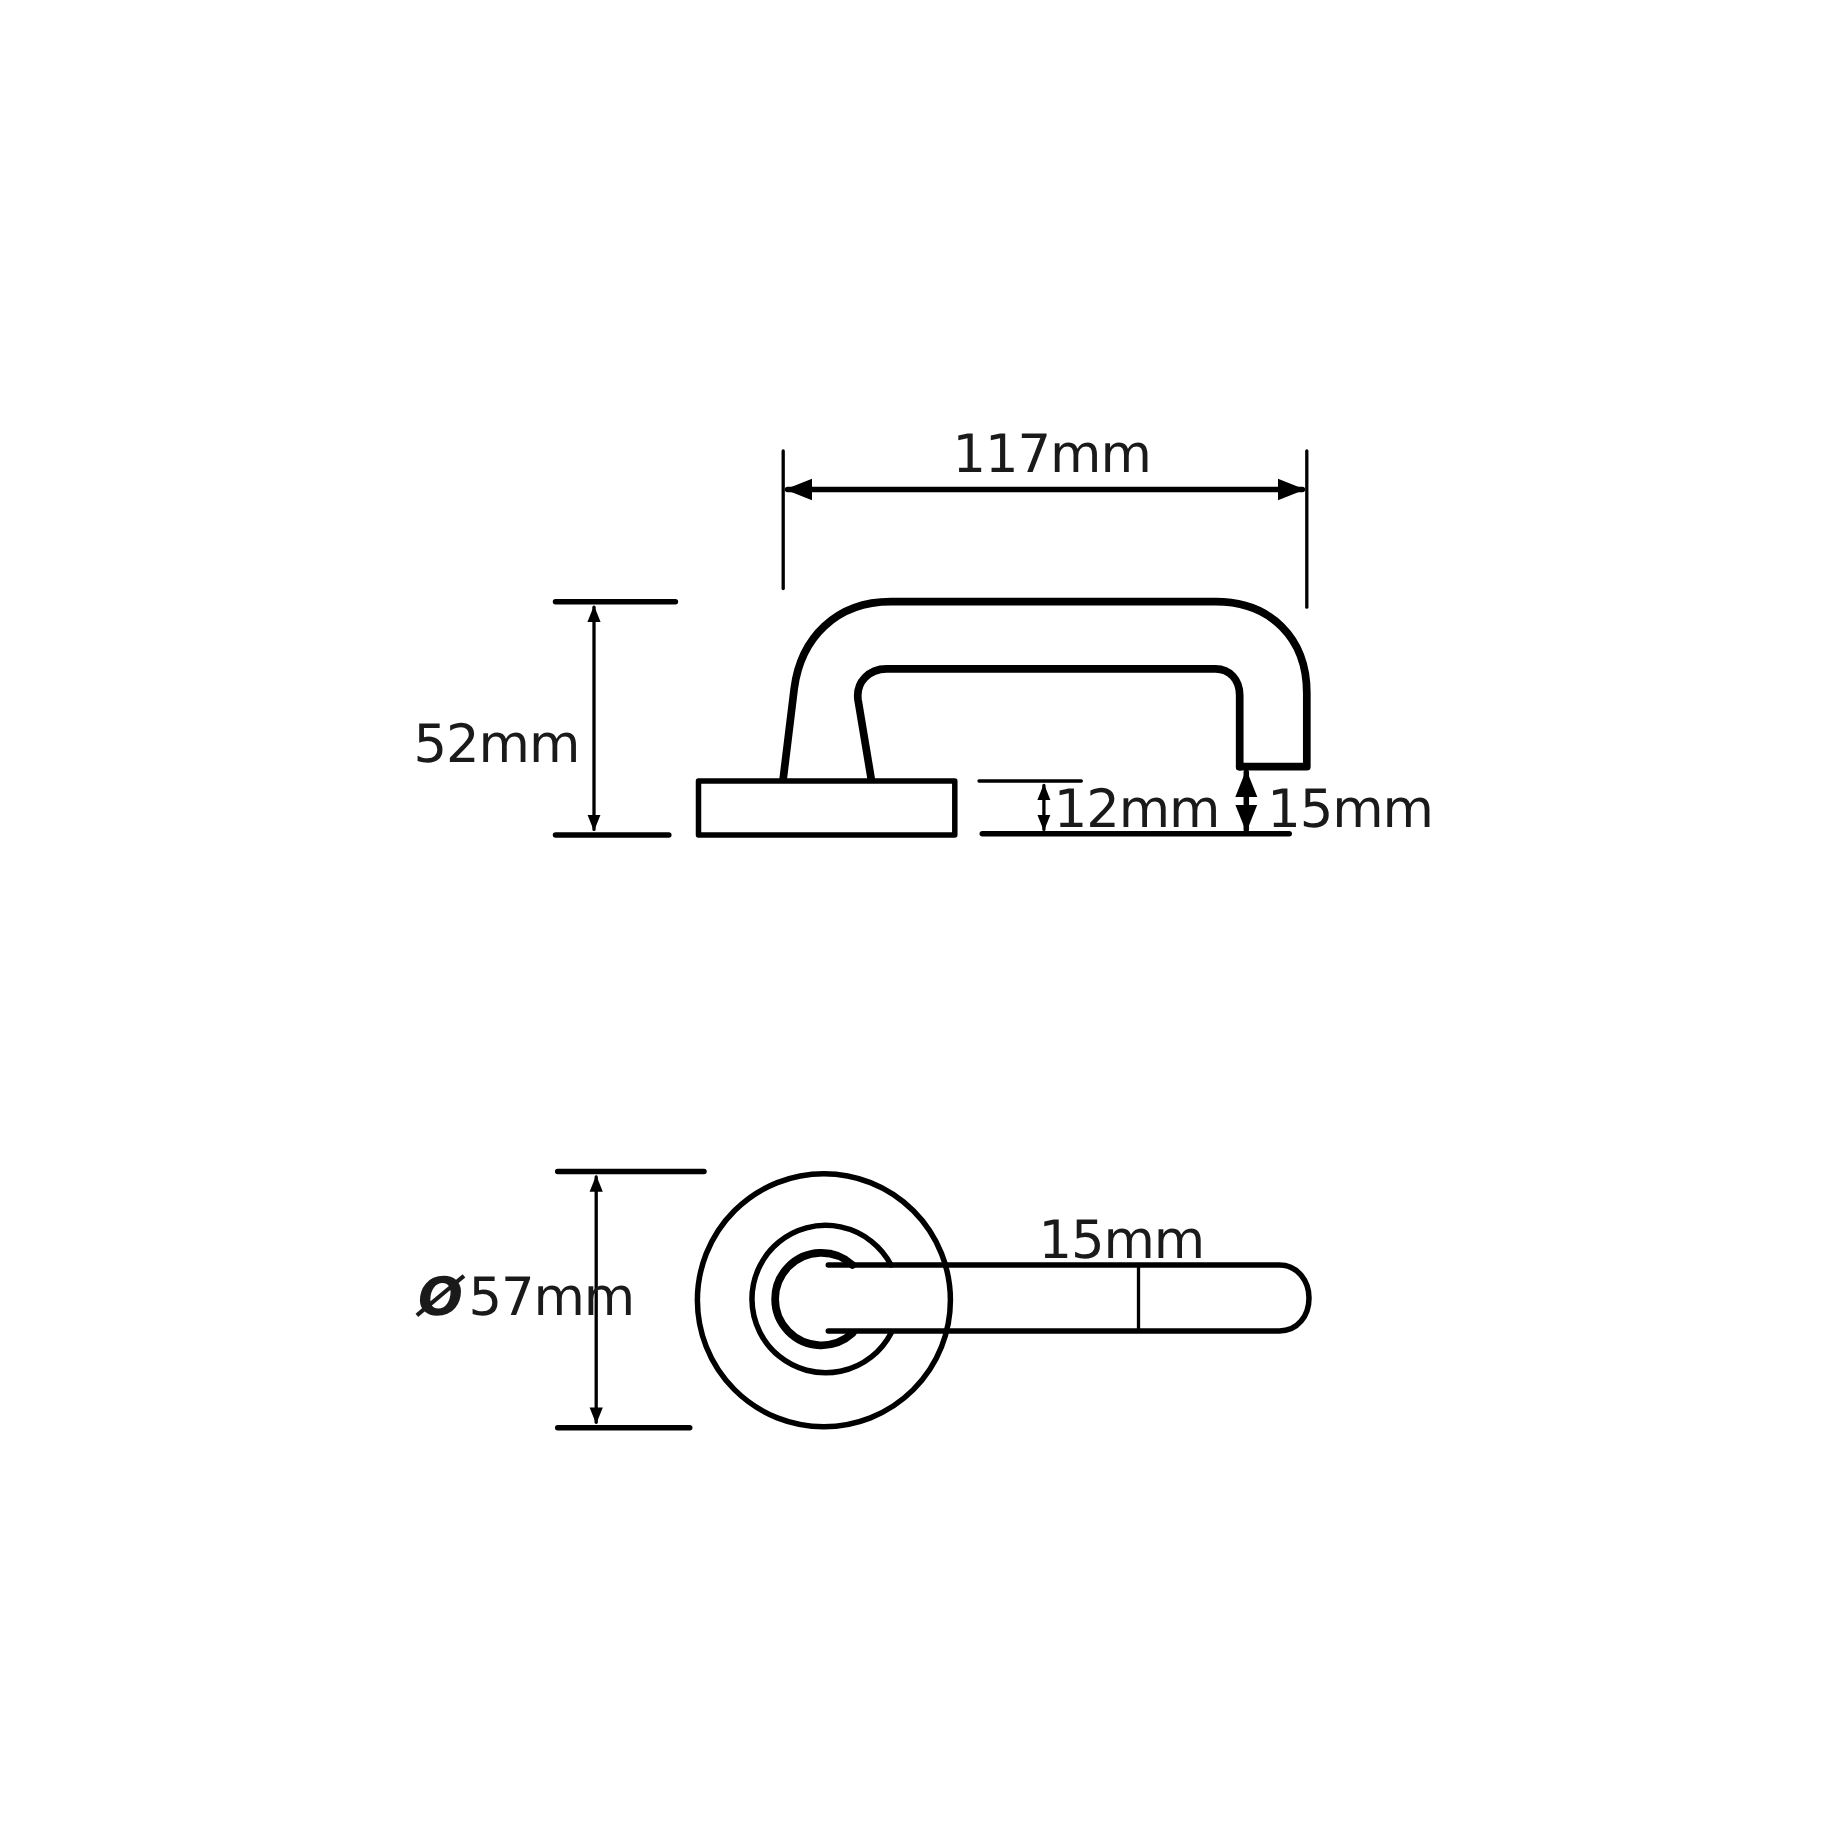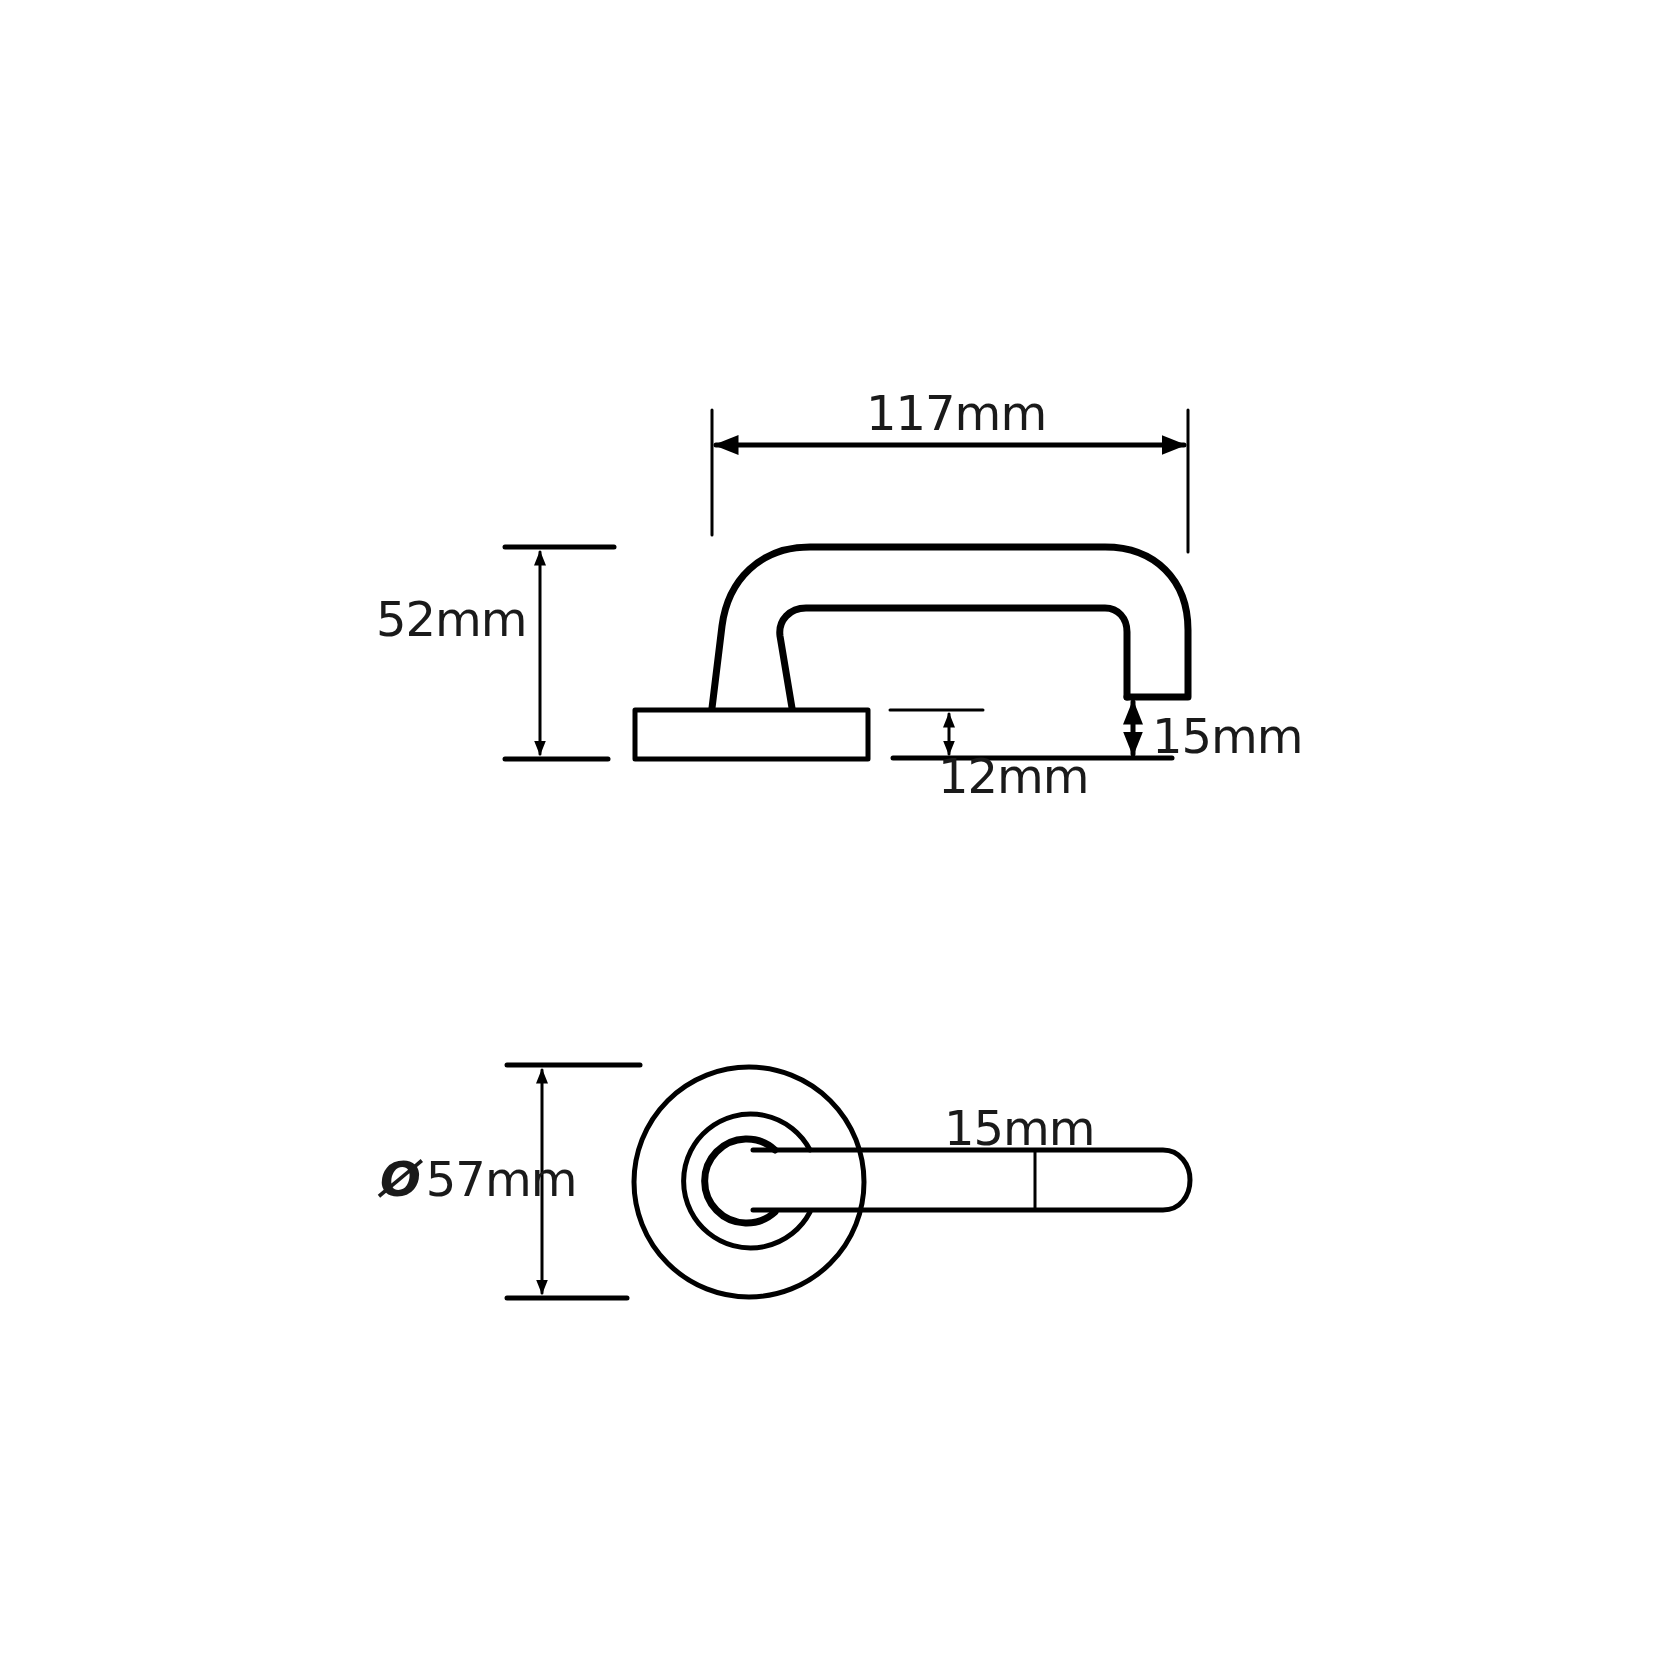--- a/index.html
+++ b/index.html
@@ -80,19 +80,19 @@
       <circle class="stroke med" cx="749" cy="1182" r="115"></circle>
       <path class="stroke med" d="M810,1150 A67,67 0 1 0 810,1212"></path>
       <path class="stroke thick" d="M775,1150 A42,42 0 1 0 775,1212"></path>
 
       <path class="stroke med" d="M753,1150 L1163,1150 C1180,1150 1190,1165 1190,1180 C1190,1196 1180,1210 1163,1210 L753,1210"></path>
       <line class="stroke thin" x1="1035" y1="1150" x2="1035" y2="1210"></line>
     </g>
   </svg>
 
   <div class="label" style="left:866px; top:389px;">117mm</div>
-  <div class="label" style="left:376px; top:595px;">52mm</div>
-  <div class="label" style="left:938px; top:712px;margin-top:40px;">12mm</div>
+  <div class="label" style="left:376px; top:653px;">52mm</div>
+  <div class="label" style="left:958px; top:712px;">12mm</div>
   <div class="label" style="left:1152px; top:712px;">15mm</div>
 
   <div class="label" style="left:332px; top:1155px;margin-left:48px;"><span class="phi">Ø</span><span>57mm</span></div>
   <div class="label" style="left:944px; top:1104px;">15mm</div>
 </div>
 
 </body></html>

